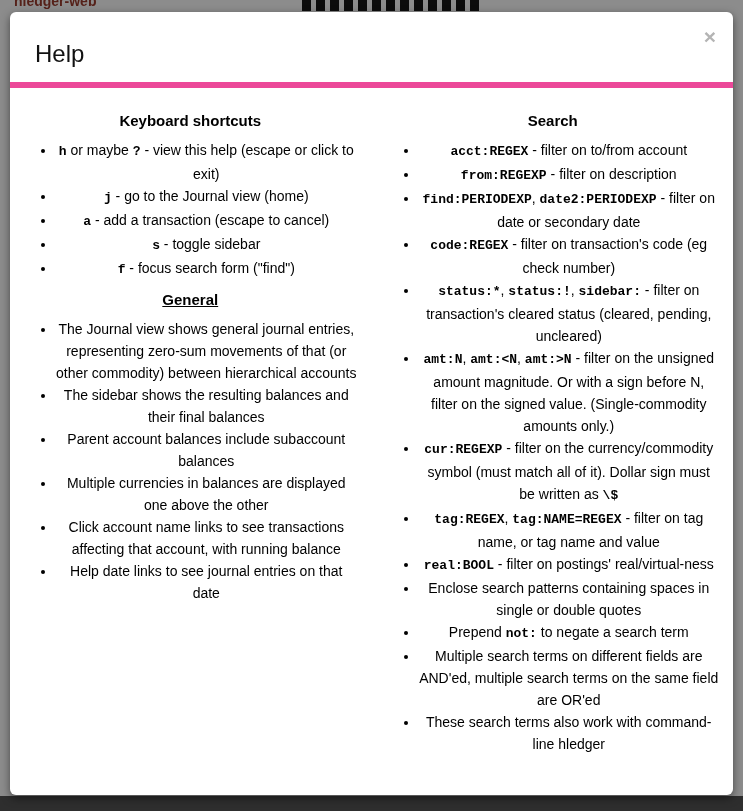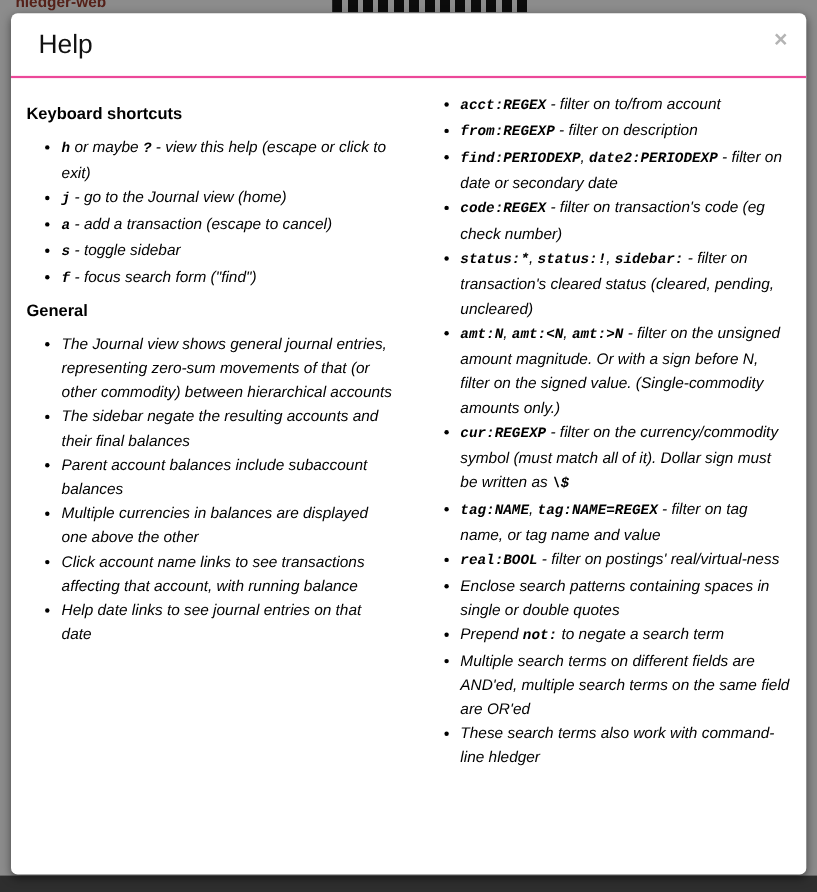--- a/index.html
+++ b/index.html
@@ -38,62 +38,61 @@
   .help-modal {
     position: absolute; top: 12px; left: 10px; right: 10px; bottom: 16px;
     background: #ffffff;
     border-radius: 6px;
     box-shadow: 0 3px 9px rgba(0,0,0,0.5);
     overflow: hidden;
     font-size: 14px;
   }
   .modal-header {
     position: relative;
-    padding: 15px 25px 13px 25px;
-    border-bottom: 2px solid #ec4899;
+    padding: 28px 25px 13px 25px;
+    border-bottom: 6px solid #ec4899;
   }
   .modal-title {
     margin: 0;
     font-size: 24px;
     font-weight: 500;
     line-height: 1.2;
     color: #111;
   }
   .close-btn {
     position: absolute; top: 14px; right: 17px;
     border: none; background: none; padding: 0;
     font-size: 21px; font-weight: bold; line-height: 1;
     color: #b4b4b4; cursor: pointer;
     font-family: "Liberation Sans", sans-serif;
   }
   .modal-body {
     display: flex;
     gap: 30px;
     padding: 12px 14px 20px 14px;
   }
-  .help-col { flex: 1; min-width: 0; }
+  .help-col { flex: 1; min-width: 0; text-align: center; }
 
   .section-heading {
     font-size: 15px;
     font-weight: bold;
     color: #000;
     margin: 12px 0 10px 0;
   }
-  .help-col .section-heading:not(:first-child) { margin-top: 8px; }
+  .help-col .section-heading:not(:first-child) { margin-top: 8px; text-decoration: underline; }
 
   ul.help-list {
     margin: 0 0 10px 0;
     padding-left: 32px;
     list-style: disc;
   }
   ul.help-list li {
     line-height: 22px;
     font-size: 14px;
     color: #000;
-    font-style: italic;
   }
   code {
     font-family: "Liberation Mono", "DejaVu Sans Mono", monospace;
     font-weight: bold;
     font-size: 13px;
     color: #000;
   }
 </style>
 </head>
 <body>
@@ -116,37 +115,38 @@
       <ul class="help-list">
           <li><code>h</code> or maybe <code>?</code> - view this help (escape or click to exit)</li>
           <li><code>j</code> - go to the Journal view (home)</li>
           <li><code>a</code> - add a transaction (escape to cancel)</li>
           <li><code>s</code> - toggle sidebar</li>
           <li><code>f</code> - focus search form ("find")</li>
         </ul>
       <h2 class="section-heading">General</h2>
       <ul class="help-list">
           <li>The Journal view shows general journal entries, representing zero-sum movements of that (or other commodity) between hierarchical accounts</li>
-          <li>The sidebar negate the resulting accounts and their final balances</li>
+          <li>The sidebar shows the resulting balances and their final balances</li>
           <li>Parent account balances include subaccount balances</li>
           <li>Multiple currencies in balances are displayed one above the other</li>
           <li>Click account name links to see transactions affecting that account, with running balance</li>
           <li>Help date links to see journal entries on that date</li>
         </ul>
     </div>
     <div class="help-col">
+      <h2 class="section-heading">Search</h2>
       <ul class="help-list">
           <li><code>acct:REGEX</code> - filter on to/from account</li>
           <li><code>from:REGEXP</code> - filter on description</li>
           <li><code>find:PERIODEXP</code>, <code>date2:PERIODEXP</code> - filter on date or secondary date</li>
           <li><code>code:REGEX</code> - filter on transaction's code (eg check number)</li>
           <li><code>status:*</code>, <code>status:!</code>, <code>sidebar:</code> - filter on transaction's cleared status (cleared, pending, uncleared)</li>
           <li><code>amt:N</code>, <code>amt:&lt;N</code>, <code>amt:&gt;N</code> - filter on the unsigned amount magnitude. Or with a sign before N, filter on the signed value. (Single-commodity amounts only.)</li>
           <li><code>cur:REGEXP</code> - filter on the currency/commodity symbol (must match all of it). Dollar sign must be written as <code>\$</code></li>
-          <li><code>tag:NAME</code>, <code>tag:NAME=REGEX</code> - filter on tag name, or tag name and value</li>
+          <li><code>tag:REGEX</code>, <code>tag:NAME=REGEX</code> - filter on tag name, or tag name and value</li>
           <li><code>real:BOOL</code> - filter on postings' real/virtual-ness</li>
           <li>Enclose search patterns containing spaces in single or double quotes</li>
           <li>Prepend <code>not:</code> to negate a search term</li>
           <li>Multiple search terms on different fields are AND'ed, multiple search terms on the same field are OR'ed</li>
           <li>These search terms also work with command-line hledger</li>
         </ul>
     </div>
   </div>
 </div>
 

